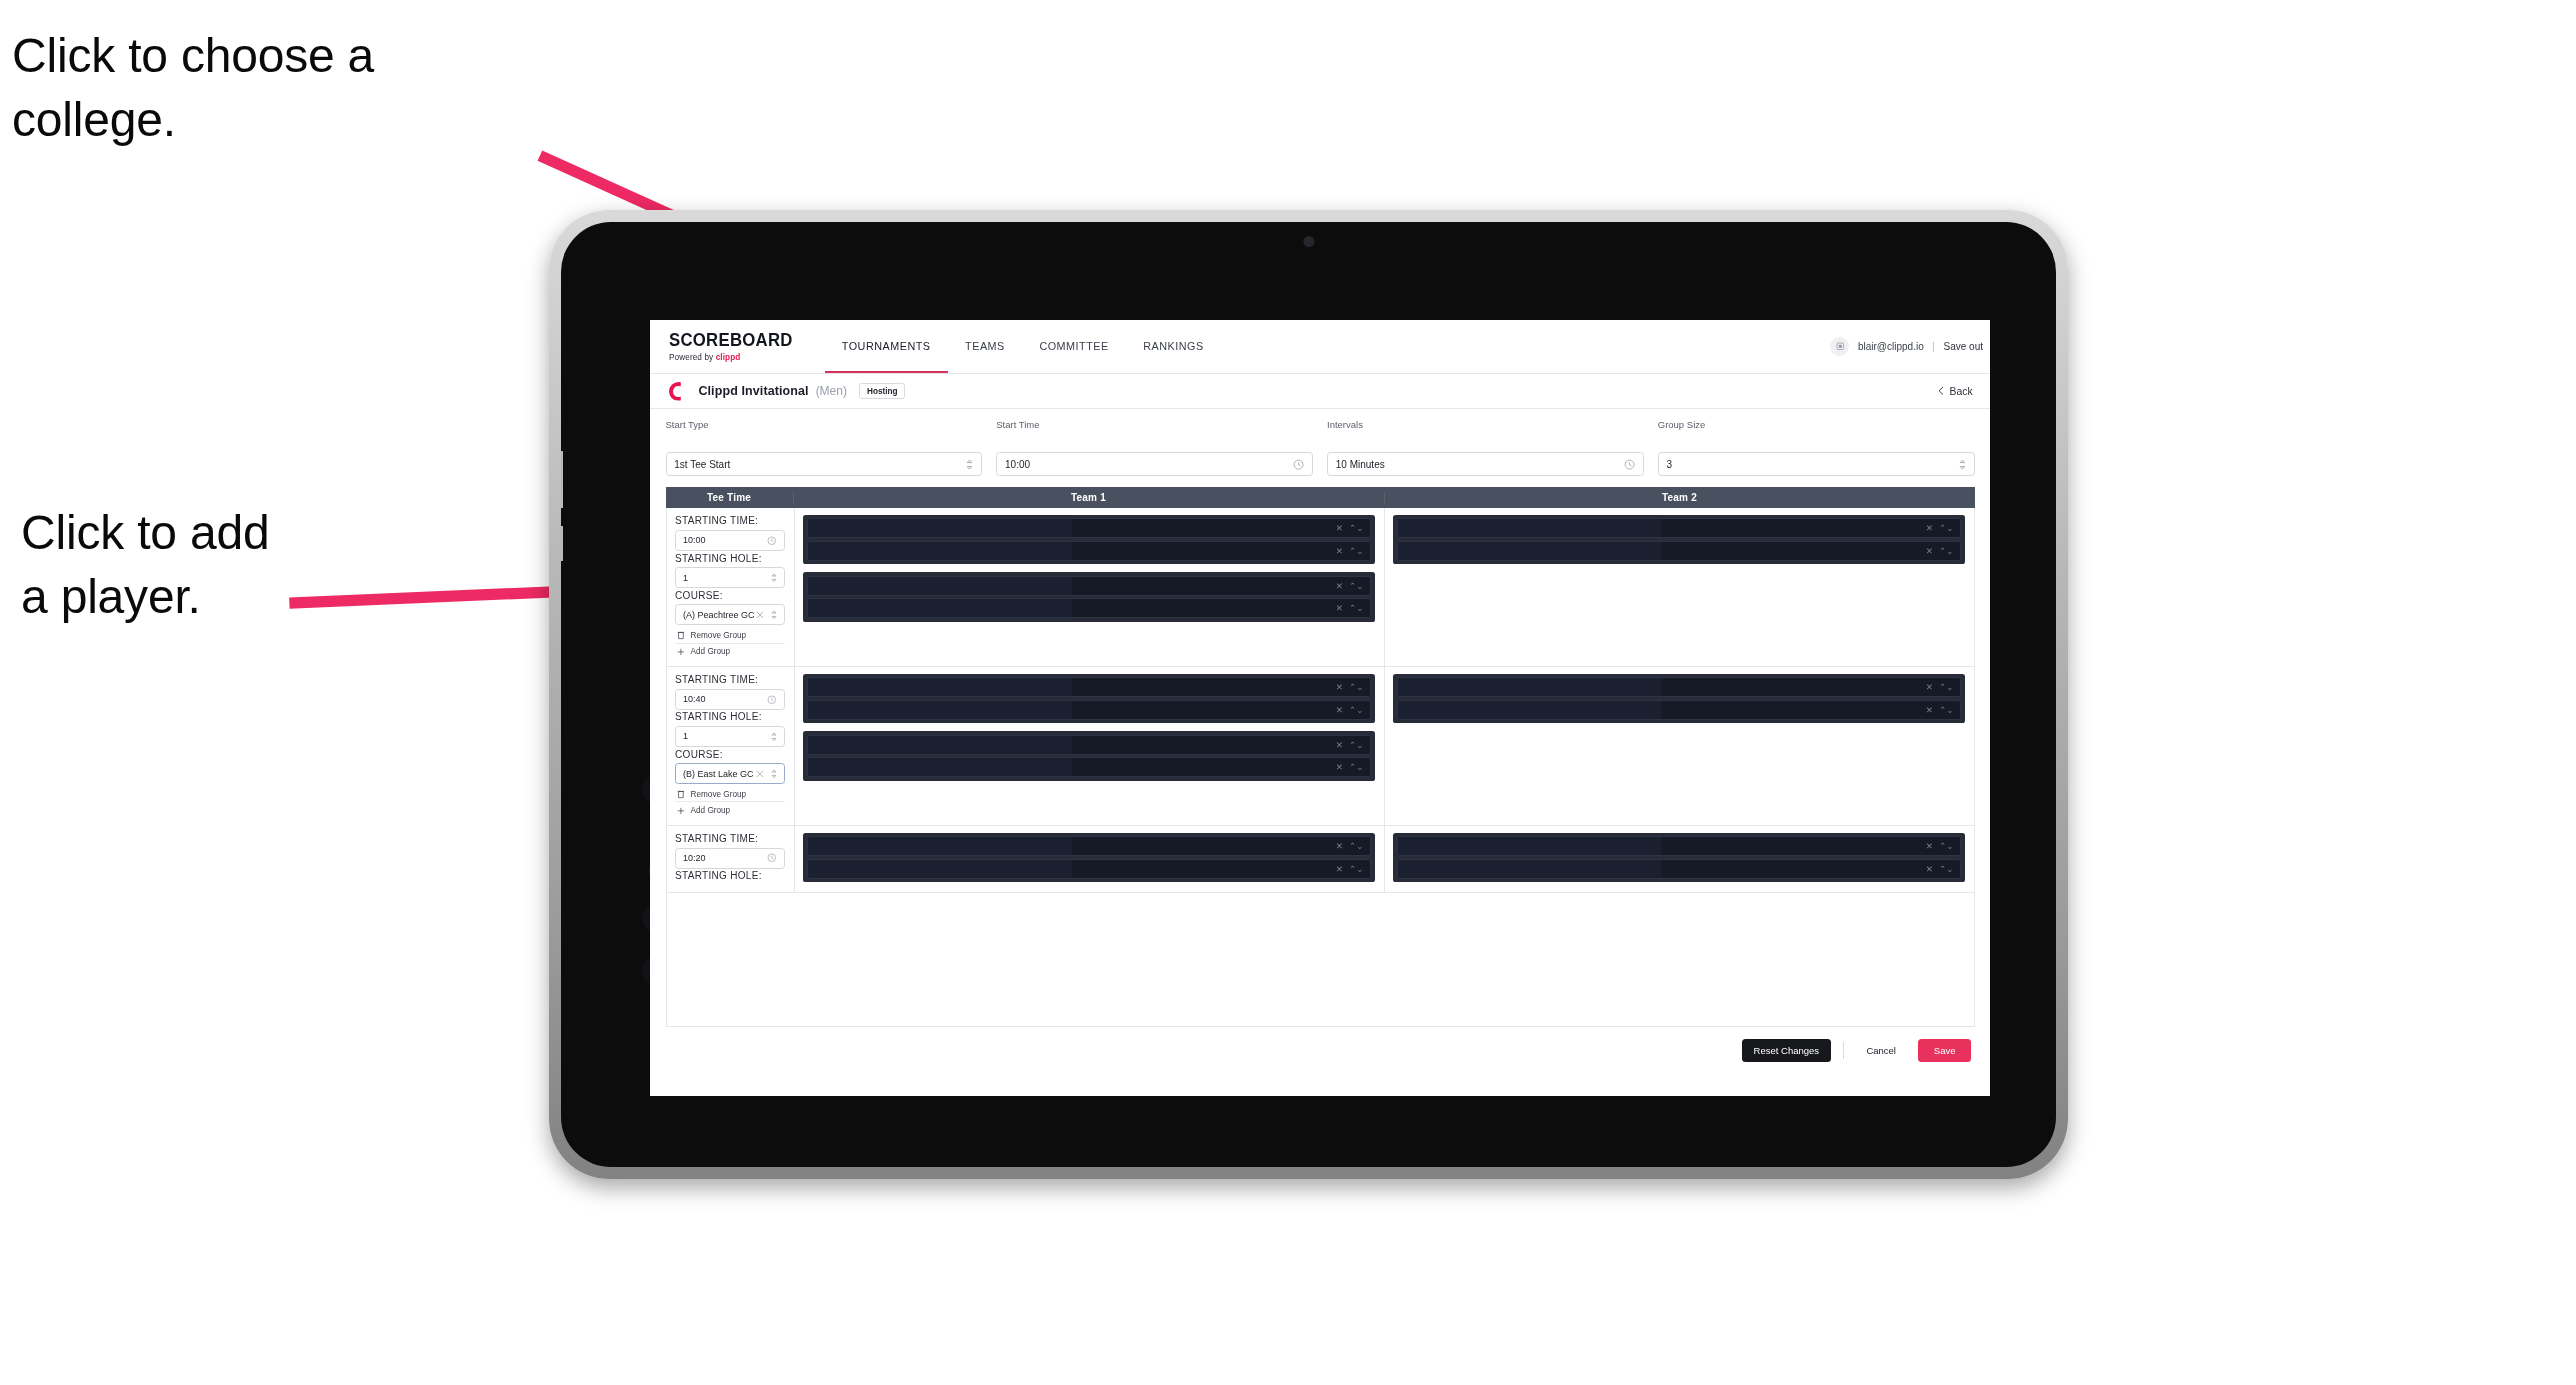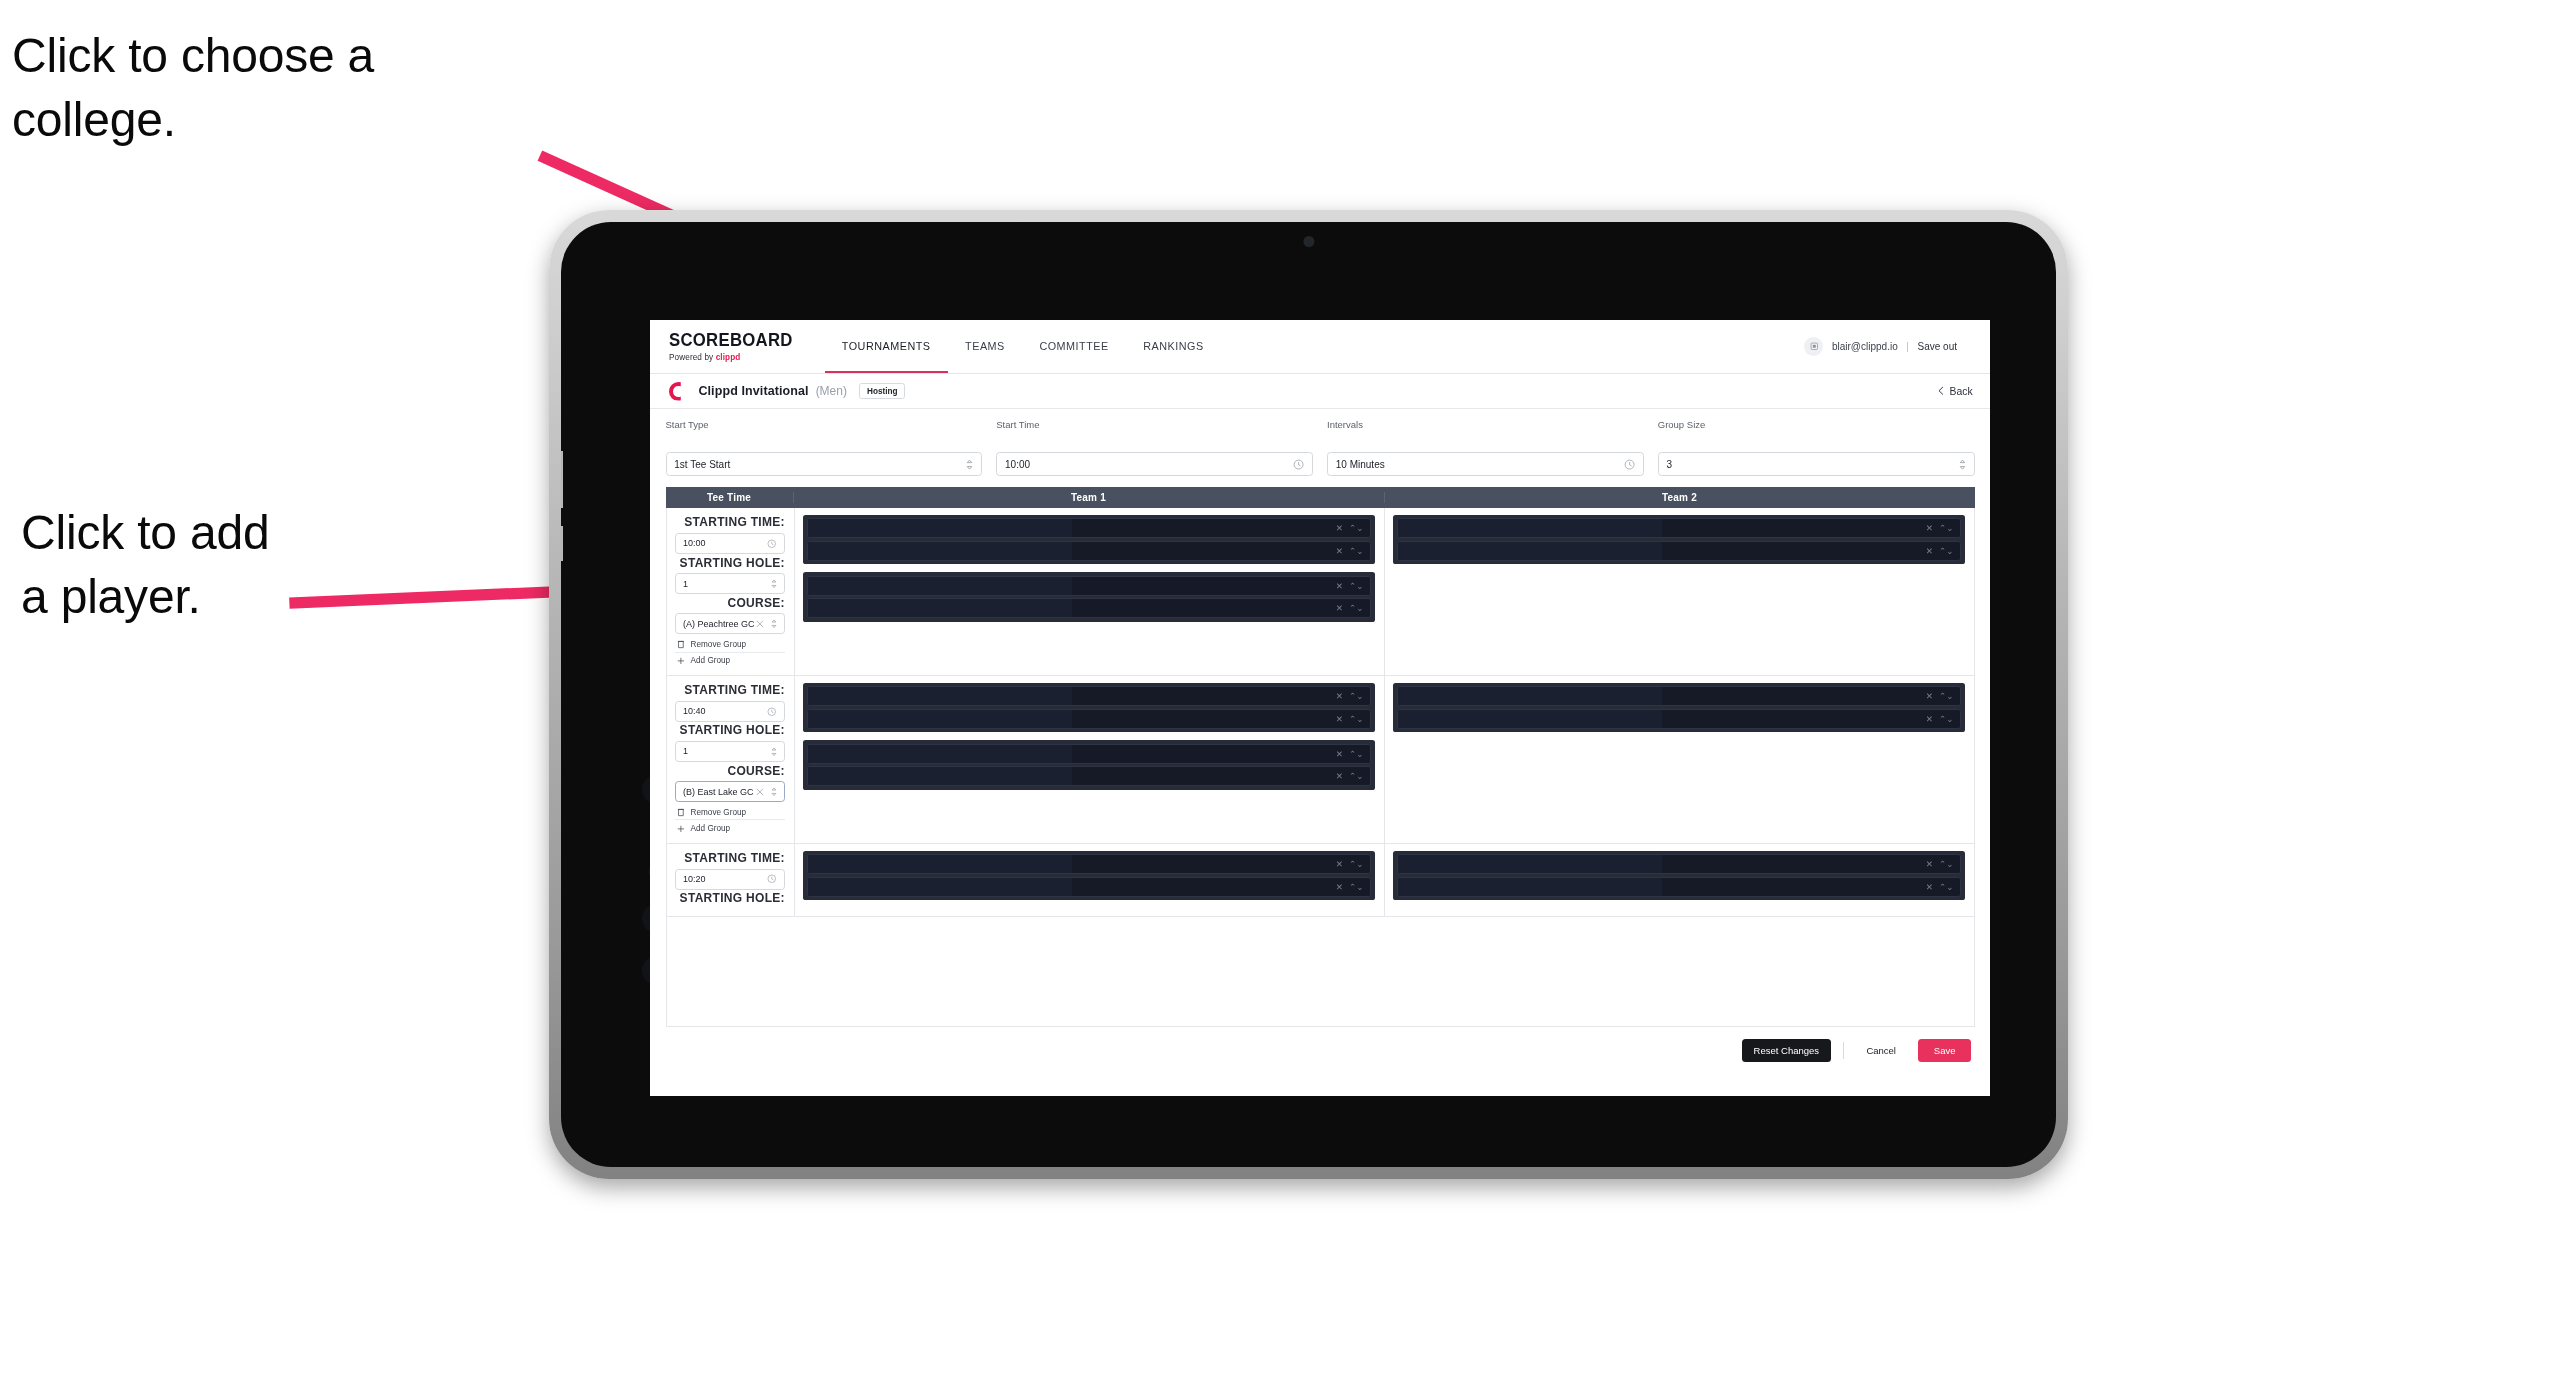--- a/index.html
+++ b/index.html
@@ -71,21 +71,21 @@
   .brand-word { font-family:"Liberation Sans", sans-serif; font-weight:800; font-size:18px; letter-spacing:0.3px; color:#13161f; line-height:1; font-stretch:condensed; transform: scaleX(.93); transform-origin:left; }
   .brand-sub { margin-top:3.5px; font-size:8.2px; color:#2a2d36; letter-spacing:0.1px; }
   .brand-sub b { color:#e8174c; font-weight:700; }
   .navtabs { display:flex; align-items:stretch; }
   .navtab {
     display:flex; align-items:center; padding: 0 17.3px;
     font-size: 10.8px; letter-spacing:0.5px; color:#3a3e49; cursor:pointer;
     border-bottom: 2.6px solid transparent;
   }
   .navtab.active { color:#1a1d26; border-bottom-color:#d8315b; }
-  .nav-right { margin-left:auto; display:flex; align-items:center; gap:8.6px; padding-right: 33px; font-size:10px; color:#3d424e; }
+  .nav-right { margin-left:auto; display:flex; align-items:center; gap:8.6px; padding-right: 7px; font-size:10px; color:#3d424e; }
   .avatar-circ { width:19px; height:19px; border-radius:50%; background:#eef0f3; display:flex; align-items:center; justify-content:center; color:#8b9099; font-size:8.6px; }
   .nav-sep { color:#b8bcc4; }
   .nav-link { cursor:pointer; color:#2f333d; }
 
   
   .titlebar { height:35px; display:flex; align-items:center; padding: 0 17.3px 0 19px; border-bottom:0.9px solid #e6e8ec; }
   .c-logo { width:19px; height:19px; margin-right:10.4px; position:relative; }
   .c-logo span { position:absolute; inset:0; border-radius:50%; border:4.3px solid #e5164f; clip-path: polygon(0 0, 62% 0, 62% 26%, 34% 26%, 34% 74%, 62% 74%, 62% 100%, 0 100%); }
   .t-name { font-size:12.5px; font-weight:600; color:#1b1e27; letter-spacing:0.1px; }
   .t-gender { font-size:12px; color:#9aa0ab; margin-left:7px; }
@@ -110,21 +110,21 @@
   .th.t1 { flex:1; border-right:0.9px solid #5b6270; }
   .th.t2 { flex:1; }
 
   
   .tbody { margin: 0 15.5px; border:0.9px solid #e4e6ea; border-top:none; height: 519px; overflow:hidden; background:#fff; }
   .trow { display:flex; border-bottom:0.9px solid #e4e6ea; }
   .cell-tee { width:128px; border-right:0.9px solid #e4e6ea; padding: 6px 8.6px 7px 8.6px; }
   .cell-team { flex:1; padding: 7px 8.6px; border-right:0.9px solid #e4e6ea; }
   .cell-team.last { border-right:none; }
 
-  .mini-label { font-size:12px; font-weight:700; letter-spacing:0.3px; color:#2a2d35; text-align:right; margin: 1.7px 0 3.5px; }
+  .mini-label { font-size:10px; font-weight:400; letter-spacing:0.3px; color:#2a2d35; text-align:left; margin: 1.7px 0 3.5px; }
   .mini-field {
     height:21px; border:0.9px solid #d5d8dd; border-radius:3.5px; background:#fff;
     display:flex; align-items:center; padding: 0 7px; font-size:9px; color:#22252d; margin-bottom:1.7px;
   }
   .mini-field.focus { border-color:#9aa9c7; }
   .mini-field .ic { margin-left:auto; display:flex; align-items:center; gap:7px; color:#9aa0aa; }
   .link-row { display:flex; align-items:center; gap:6px; font-size:8.2px; color:#3a3e48; padding: 3.5px 1.7px 2.6px 1.7px; cursor:pointer; }
   .link-row.sep { border-top:0.9px solid #e8eaee; }
 
   

